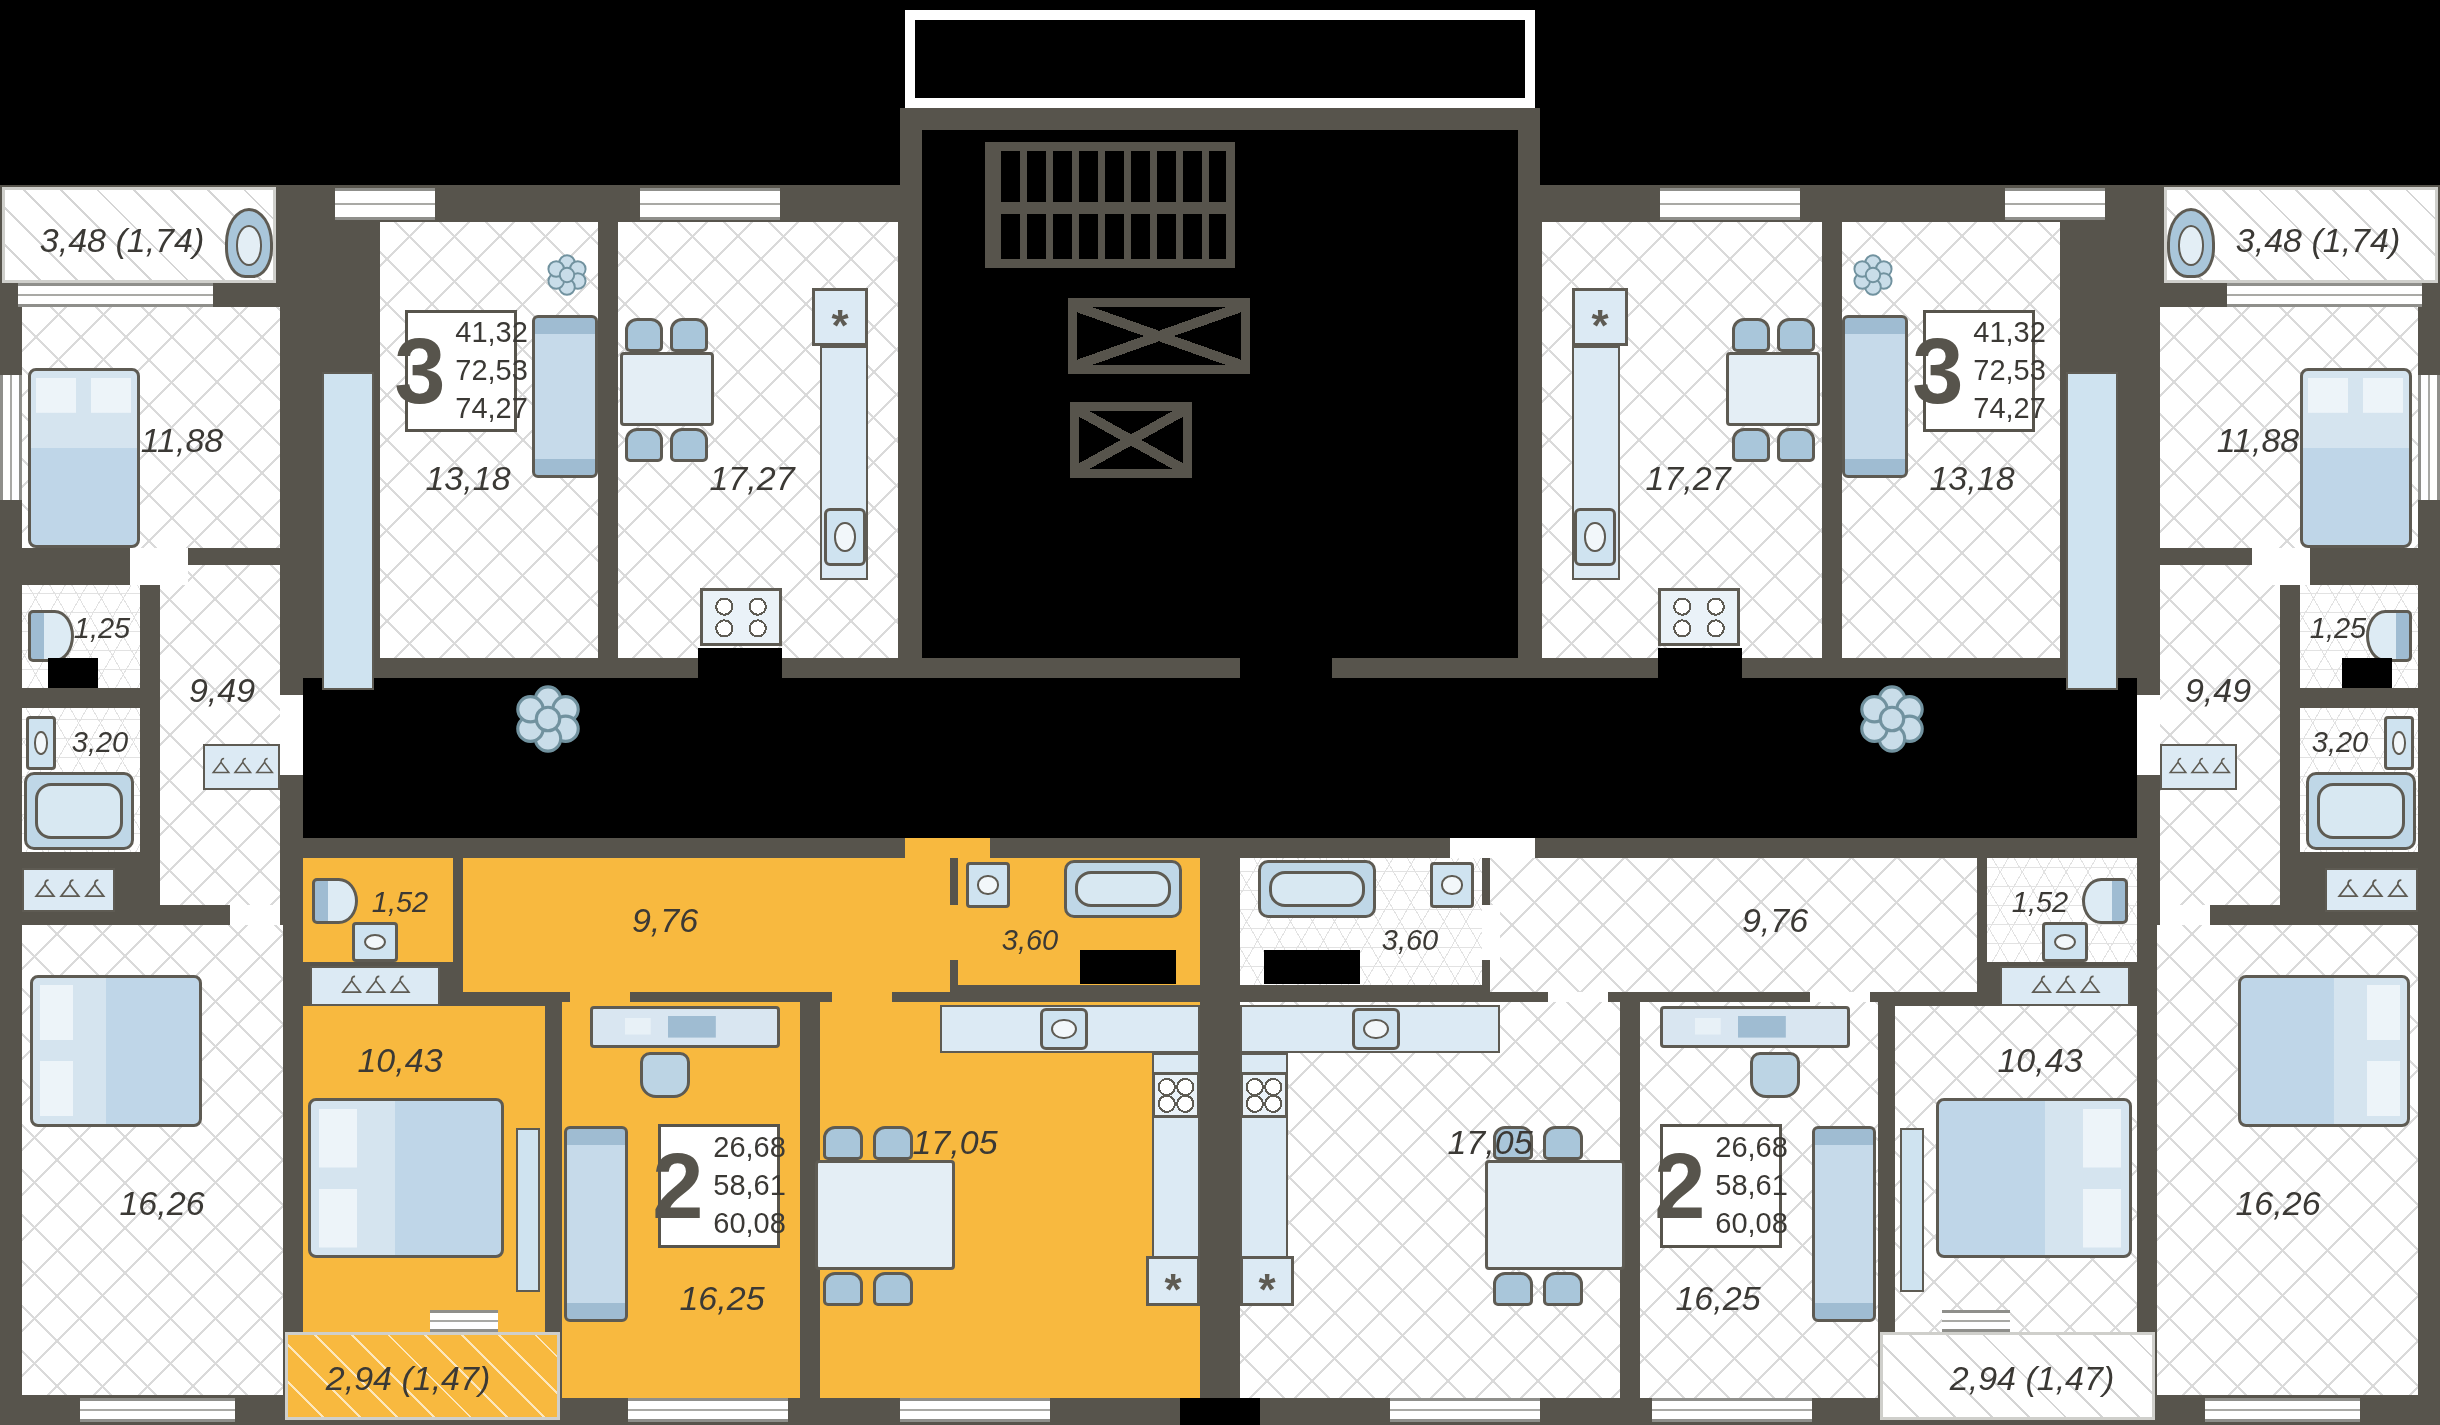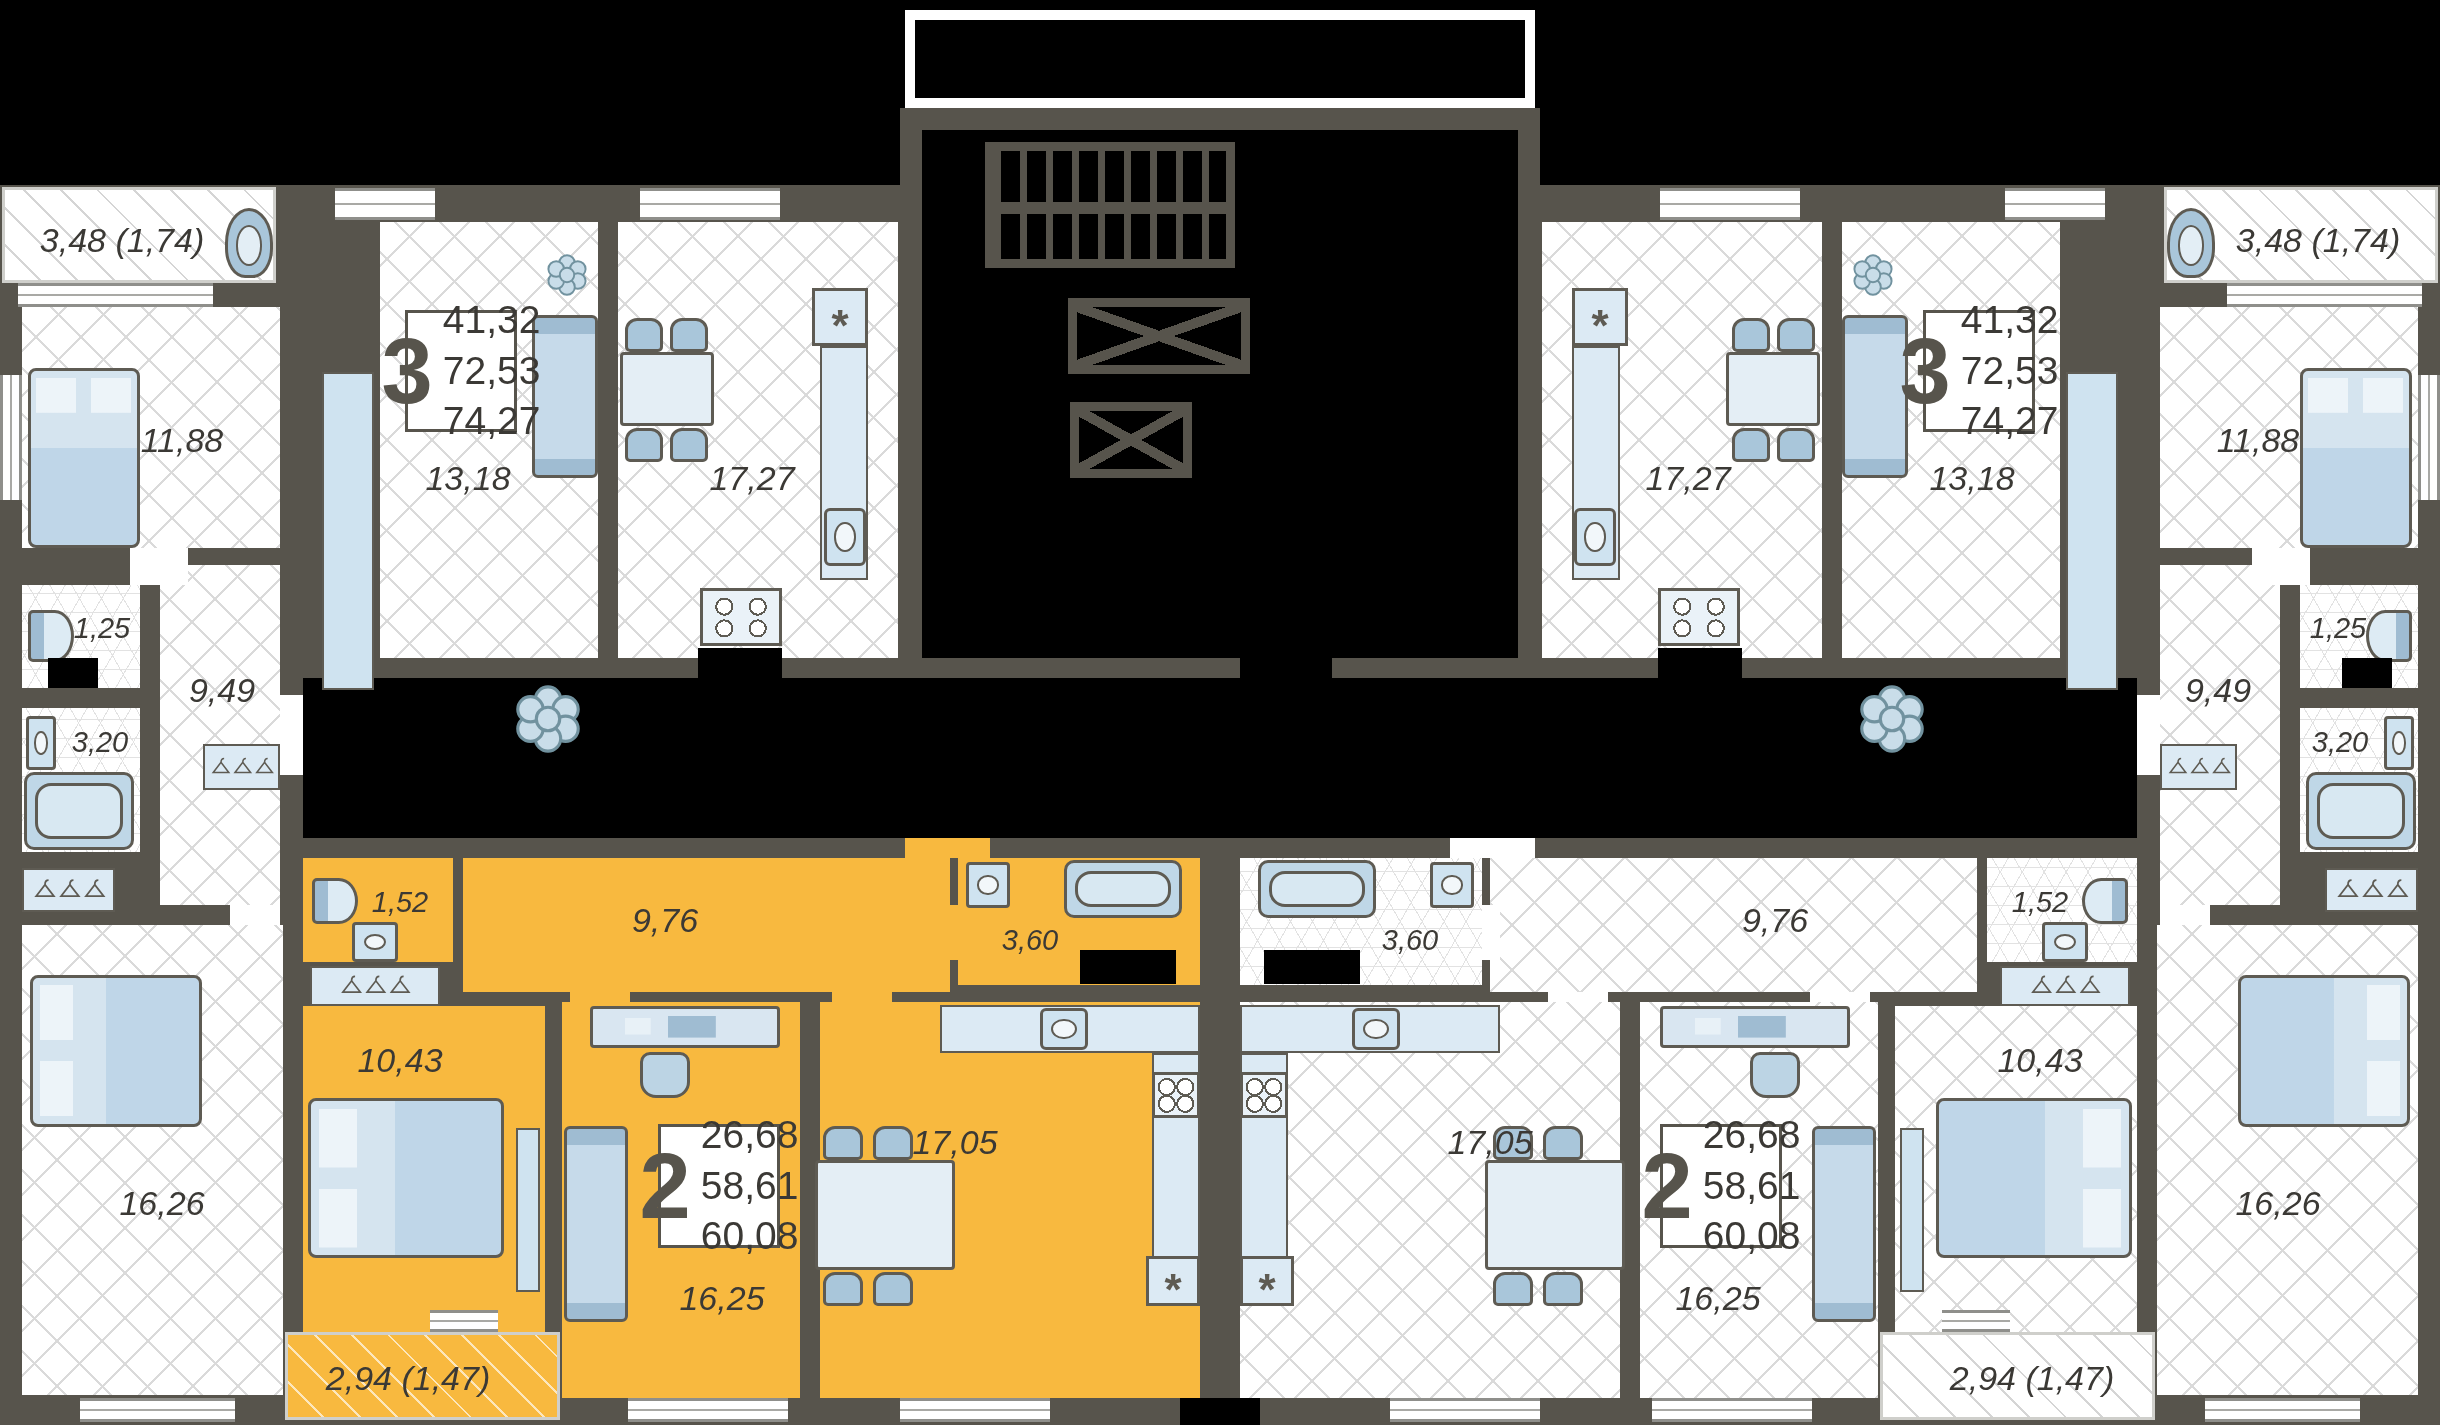--- a/index.html
+++ b/index.html
@@ -70,21 +70,21 @@
   .bch::after{content:"";position:absolute;inset:22% 18% 14% 18%;background:#E3EEF5;border:2px solid #5E5B53;border-radius:50%;}
   .hng{background:#DCEAF4;border:2px solid #5E5B53;display:flex;align-items:center;justify-content:center;}
   .desk{background:#D9E6F1;border:3px solid #5E5B53;border-radius:4px;background-image:
      linear-gradient(#9FBCD2,#9FBCD2),linear-gradient(#E8F1F7,#E8F1F7);background-repeat:no-repeat;
      background-size:26% 60%,14% 46%;background-position:55% 50%,20% 45%;}
   
   .lbl{position:absolute;transform:translate(-50%,-50%);font-style:italic;font-size:34px;color:#3B3935;white-space:nowrap;}
   .lbl.s{font-size:29px;}
   .ibox{background:#fff;border:3px solid #57544C;display:flex;align-items:center;justify-content:center;gap:10px;}
   .ibox .d{font-size:92px;font-weight:700;color:#57544C;line-height:.85;}
-  .ibox .st{display:flex;flex-direction:column;font-size:39px;color:#3B3935;line-height:1.3;}
+  .ibox .st{display:flex;flex-direction:column;font-size:29px;color:#3B3935;line-height:1.3;}
 </style>
 </head>
 <body>
 
 <div id="plan">
 
   <div class="abs wl" style="left:0px;top:185px;width:2440px;height:1240px"></div>
   <div class="abs wl" style="left:900px;top:108px;width:640px;height:80px"></div>
   <div class="abs shaft" style="left:905px;top:10px;width:630px;height:98px"></div>
   <div class="abs blk" style="left:922px;top:130px;width:596px;height:528px"></div>

